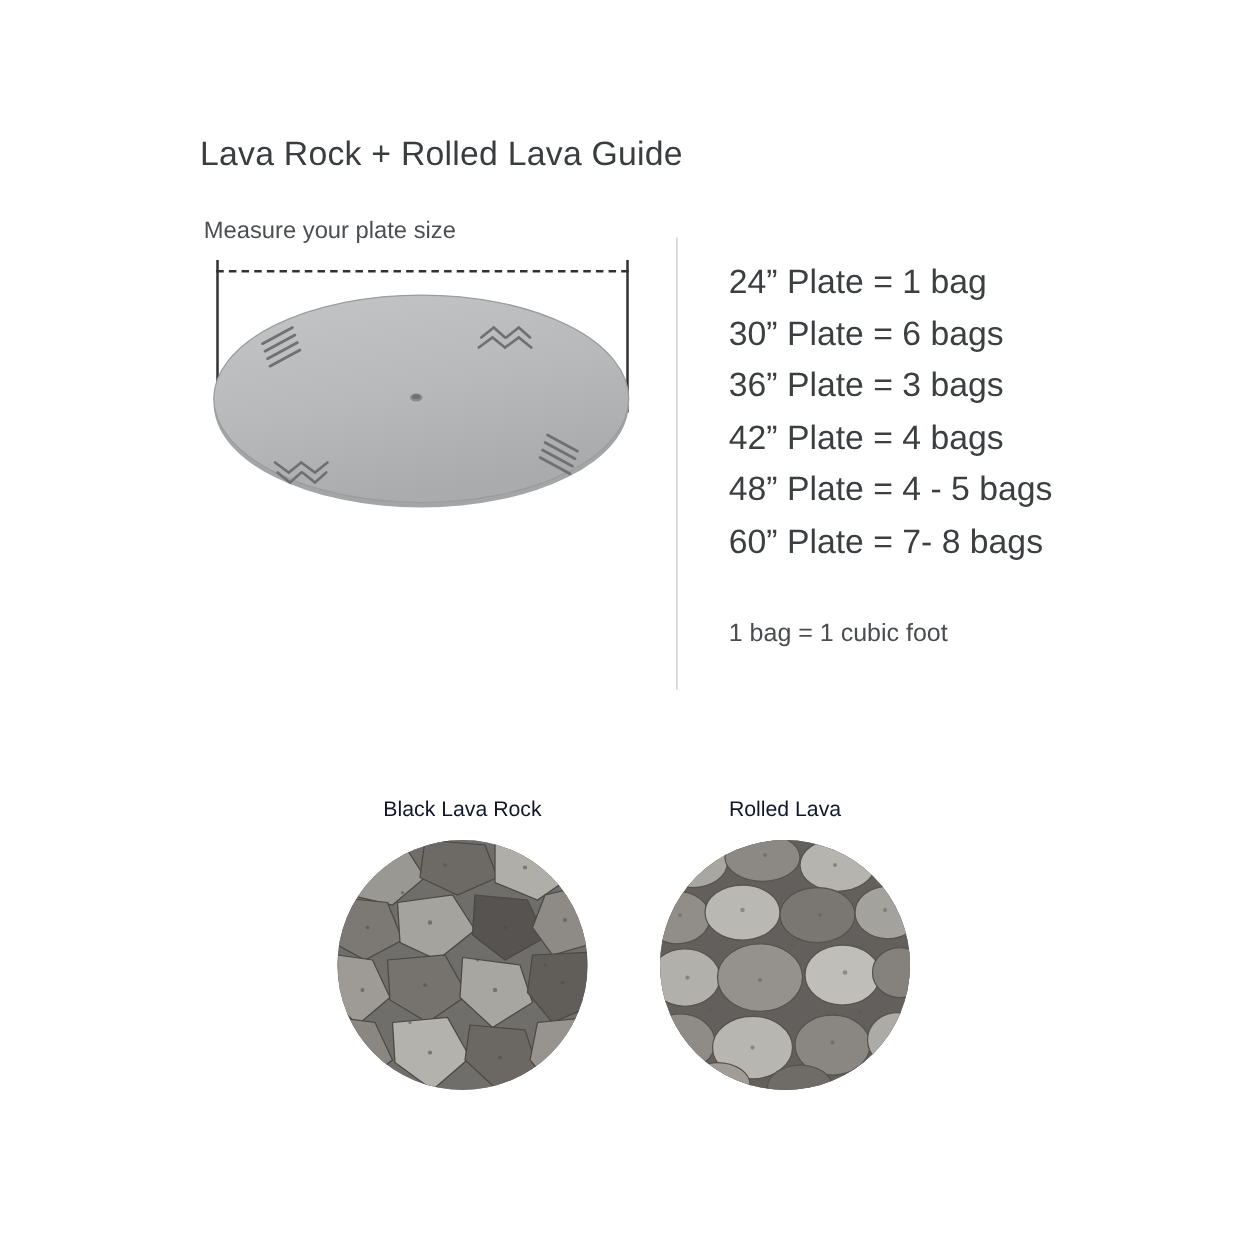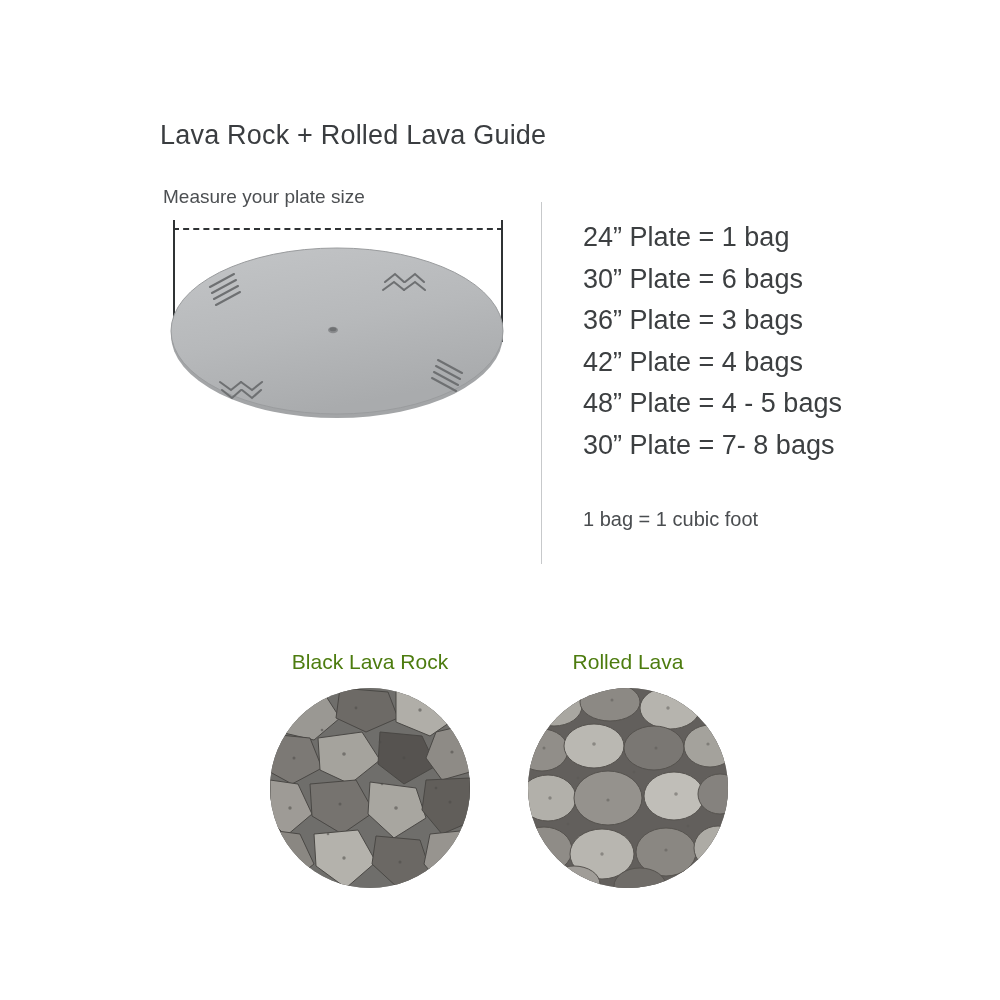--- a/index.html
+++ b/index.html
@@ -14,21 +14,20 @@
     color: #3c3f41;
     overflow: hidden;
     position: relative;
   }
 
   #page {
     position: absolute;
     left: 0; top: 0;
     width: 1000px;
     height: 708px;
-    margin-top: 12px;
   }
 
   
   .guide-title {
     position: absolute;
     left: 160px;
     top: 108px;
     font-size: 27px;
     font-weight: 400;
     letter-spacing: 0.2px;
@@ -121,22 +120,22 @@
 
   
   .sample {
     position: absolute;
     width: 200px;
   }
   .sample-a { left: 270px; top: 638px; }
   .sample-b { left: 528px; top: 638px; }
 
   .sample-caption {
-    font-size: 21px;
-    color: #4d7c0f;
+    font-size: 17px;
+    color: #0f172a;
     text-align: center;
     white-space: nowrap;
     width: 200px;
   }
   .sample-circle {
     margin-top: 14px;
     width: 200px;
     height: 200px;
     border-radius: 50%;
     overflow: hidden;
@@ -206,21 +205,21 @@
   </div>
 
   <div class="v-divider"></div>
 
   <div class="bag-list">
     <div class="bag-row">24” Plate = 1 bag</div>
     <div class="bag-row">30” Plate = 6 bags</div>
     <div class="bag-row">36” Plate = 3 bags</div>
     <div class="bag-row">42” Plate = 4 bags</div>
     <div class="bag-row">48” Plate = 4 - 5 bags</div>
-    <div class="bag-row">30” Plate = 7- 8 bags</div>
+    <div class="bag-row">60” Plate = 7- 8 bags</div>
   </div>
 
   <div class="bag-note">1 bag = 1 cubic foot</div>
 
   <div class="sample sample-a">
     <div class="sample-caption">Black Lava Rock</div>
     <div class="sample-circle">
       <svg width="200" height="200" viewBox="0 0 200 200">
         <rect width="200" height="200" fill="#6f6e6b"></rect>
         <g stroke="#4a4845" stroke-width="1">

